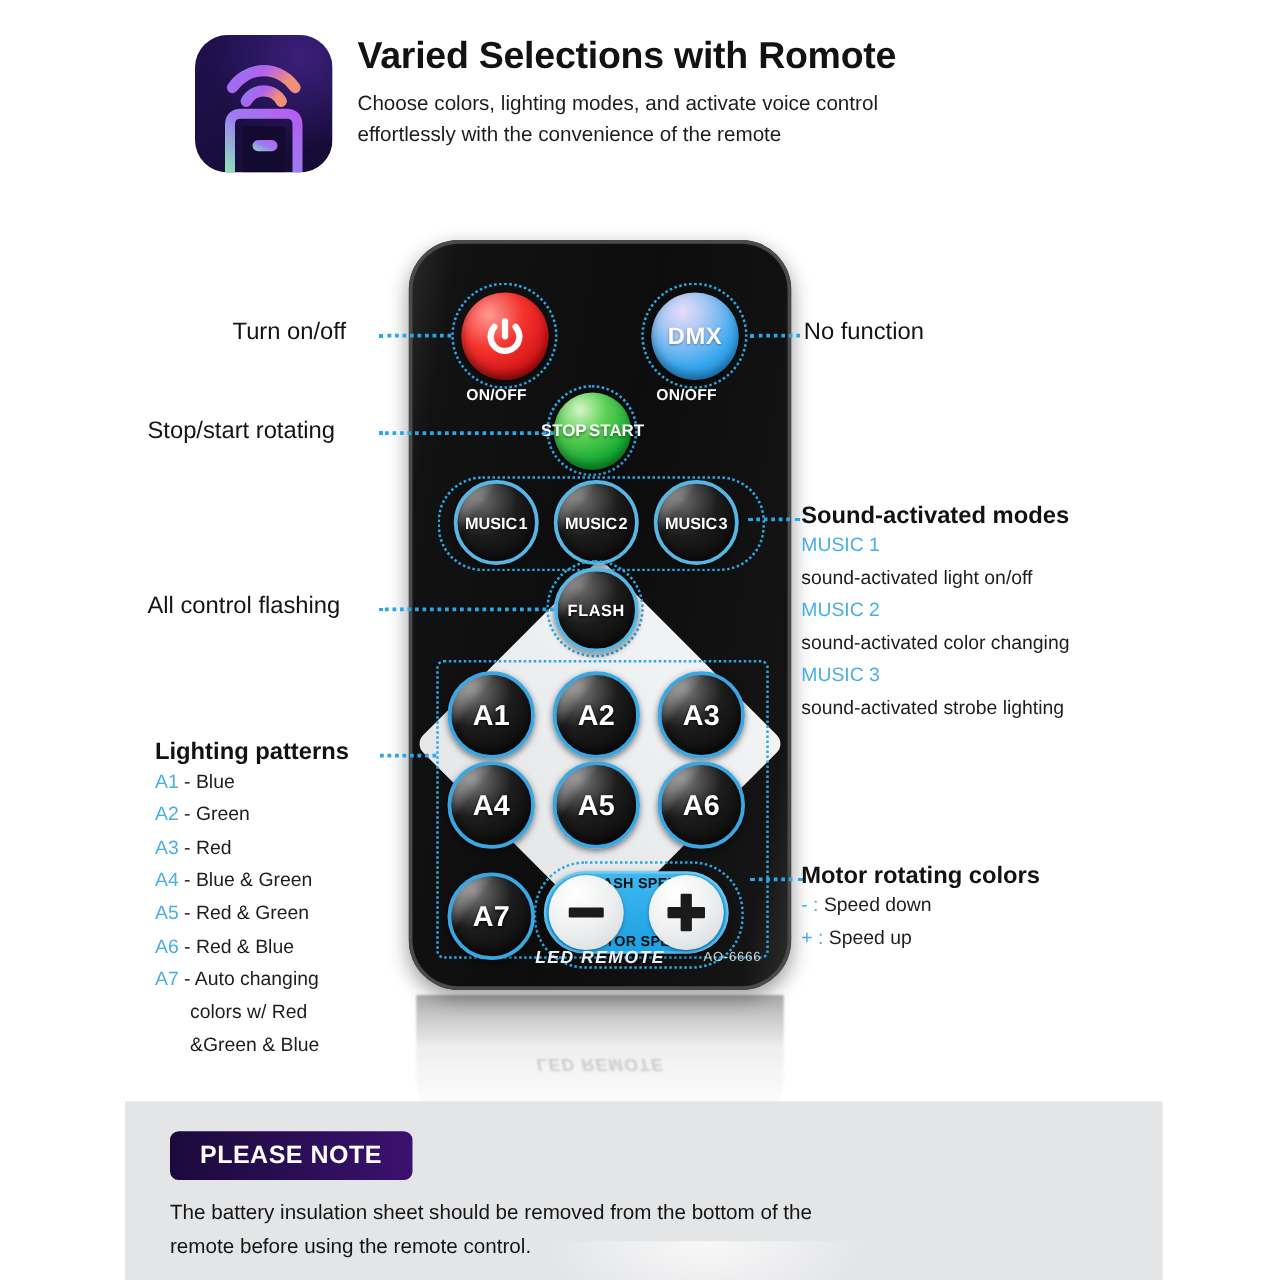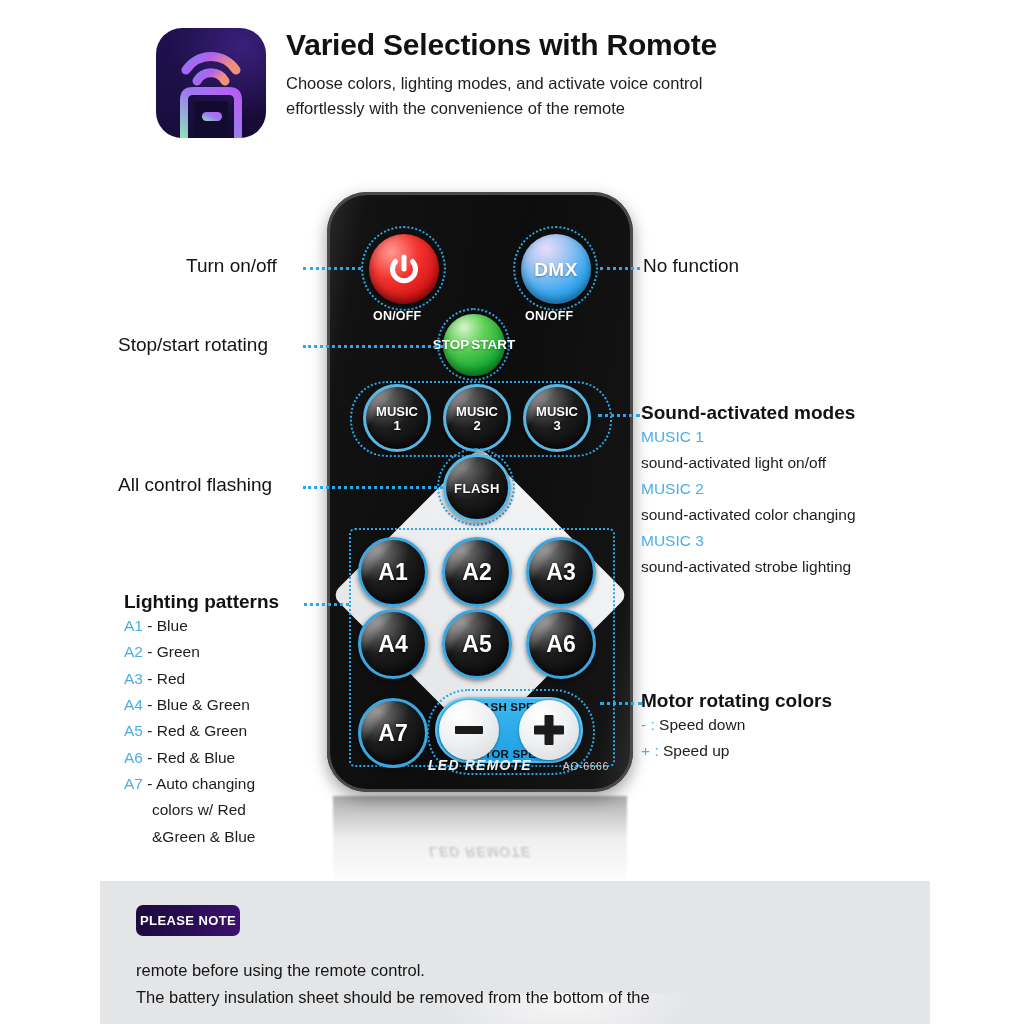--- a/index.html
+++ b/index.html
@@ -80,21 +80,21 @@
   .onoff-label{position:absolute;font-size:12.5px;font-weight:bold;color:#ffffff;letter-spacing:.2px;}
 
   .btn-stopstart{
     left:116px;top:122px;width:62px;height:62px;font-size:13.5px;flex-direction:row;gap:2px;
     background:radial-gradient(circle at 34% 22%, #d6f5c9 0%, #5fd257 32%, #15a832 70%, #0a7a23 100%);
     box-shadow:inset 0 -4px 8px rgba(0,0,0,.35), 0 2px 5px rgba(0,0,0,.45);
     text-shadow:0 1px 2px rgba(0,0,0,.4);
   }
 
   .btn-music{
-    width:62px;height:62px;font-size:13px;flex-direction:column;gap:1px;
+    width:62px;height:62px;font-size:13px;gap:1px;
     background:
       linear-gradient(128deg, rgba(255,255,255,.92) 0%, rgba(255,255,255,.30) 17%, rgba(255,255,255,0) 30%),
       radial-gradient(circle at 30% 20%, #6e6e6e 0%, #1c1c1c 45%, #050505 100%);
     border:3px solid #57b6e4;
     box-shadow:inset 0 -3px 7px rgba(0,0,0,.6), 0 2px 5px rgba(0,0,0,.5);
     text-shadow:0 1px 2px rgba(0,0,0,.8);
   }
   .btn-flash{
     left:116px;top:262px;width:62px;height:62px;font-size:13px;
     background:
@@ -160,23 +160,23 @@
   .ann-title-b{font-size:19px;font-weight:bold;color:#121212;white-space:nowrap;}
   .ann-sub{font-size:15.5px;color:#1d1d1d;line-height:1.68;white-space:nowrap;}
   .key{color:#4aaee6;}
   .list-row{font-size:15.5px;line-height:1.70;color:#1d1d1d;white-space:nowrap;}
   .list-row .code{color:#4aaee6;}
   .indent{padding-left:28px;}
 
   
   #note-section{position:absolute;left:100px;top:881px;width:830px;height:143px;background:#e4e5e7;}
   #note-badge{
-    position:absolute;left:36px;top:24px;padding:8px 4px;border-radius:7px;
+    position:absolute;left:36px;top:24px;padding:8px 24px;border-radius:7px;
     background:linear-gradient(90deg,#1b0a3c 0%,#2a0e55 52%,#3c1170 100%);
-    color:#ffffff;font-size:13px;font-weight:bold;letter-spacing:.4px;
+    color:#ffffff;font-size:20px;font-weight:bold;letter-spacing:.4px;
   }
   #note-body{position:absolute;left:36px;top:76px;width:760px;font-size:16.5px;line-height:1.62;color:#151515;}
   #note-ghost{
     position:absolute;left:340px;top:112px;width:250px;height:60px;
     background:radial-gradient(ellipse at 50% 0%, rgba(255,255,255,.75) 0%, rgba(255,255,255,0) 72%);
   }
 </style>
 </head>
 <body>
 
@@ -364,16 +364,16 @@
     <span class="key">+</span>
     <span class="key">:</span>
     <span>Speed up</span>
   </div>
 </div>
 
 <div id="note-section">
   <div id="note-ghost"></div>
   <div id="note-badge">PLEASE NOTE</div>
   <div id="note-body">
+    <div>The battery insulation sheet should be removed from the bottom of the</div>
     <div>remote before using the remote control.</div>
-    <div>The battery insulation sheet should be removed from the bottom of the</div>
   </div>
 </div>
 
 </body></html>

